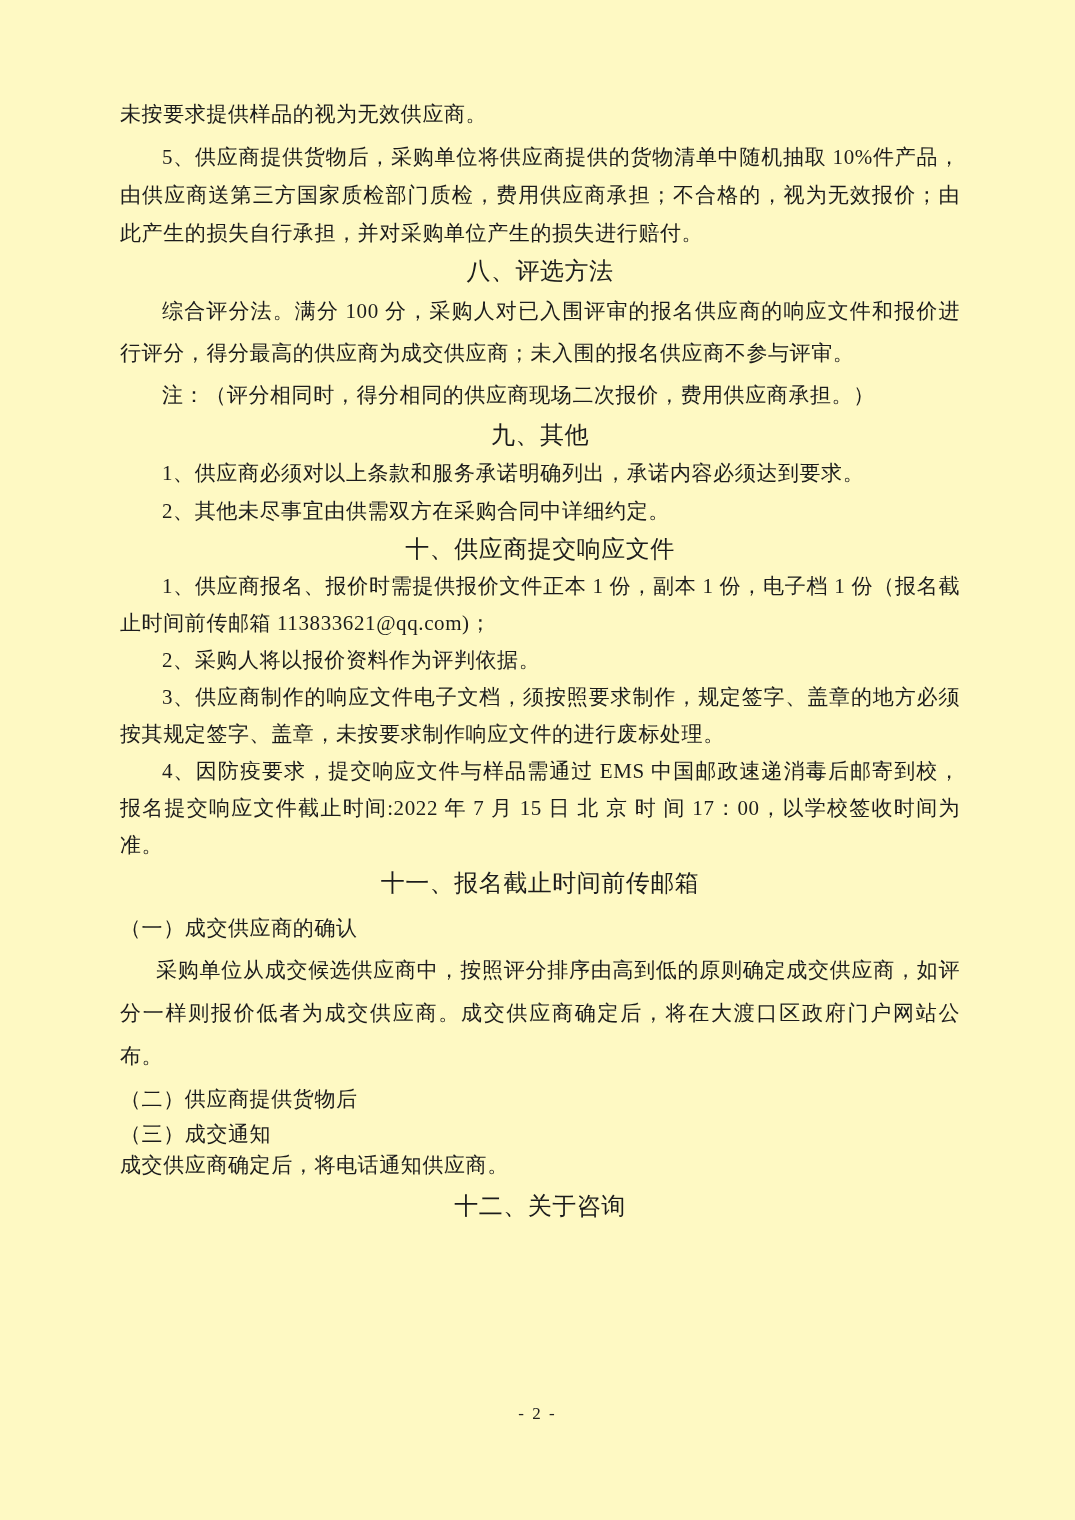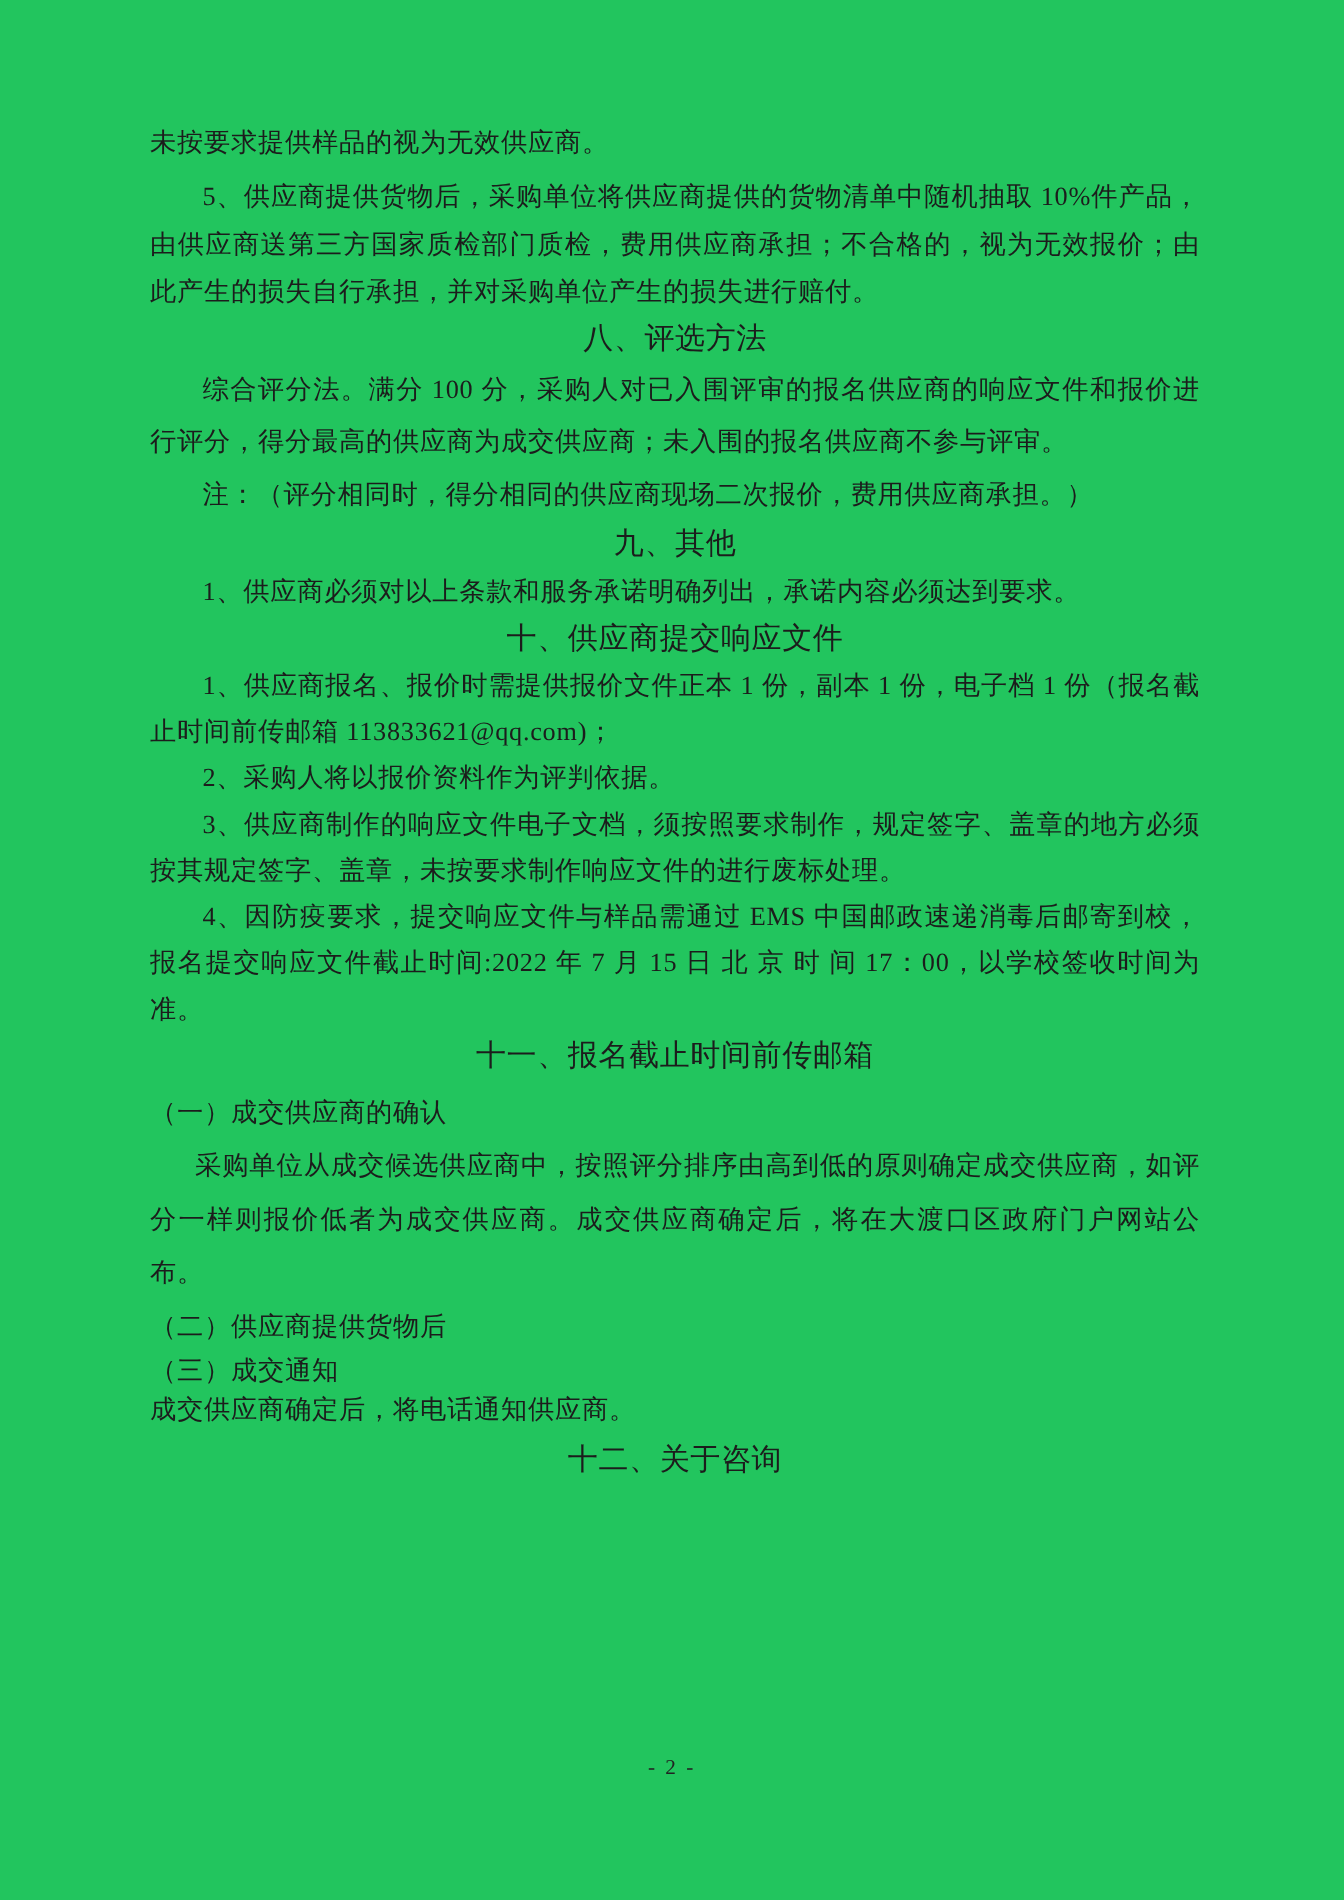--- a/index.html
+++ b/index.html
@@ -5,21 +5,21 @@
   html, body {
     margin: 0;
     padding: 0;
     background: #e8e8e8;
   }
   .page {
     position: relative;
     width: 1075px;
     height: 1520px;
     margin: 0 auto;
-    background: #22c55e;
+    background: #fef9c3;
     color: #1c1c1c;
     font-family: "Liberation Serif", "DejaVu Serif", serif;
     overflow: hidden;
   }
   .content {
     position: absolute;
     left: 120px;
     top: 95px;
     width: 840px;
     font-size: 21px;
@@ -82,20 +82,21 @@
 
 <div class="page">
   <main class="content">
     <p class="flush">未按要求提供样品的视为无效供应商。</p>
     <p class="ind mt5">5、供应商提供货物后，采购单位将供应商提供的货物清单中随机抽取 10%件产品，由供应商送第三方国家质检部门质检，费用供应商承担；不合格的，视为无效报价；由此产生的损失自行承担，并对采购单位产生的损失进行赔付。</p>
     <h2 class="hd">八、评选方法</h2>
     <p class="ind42">综合评分法。满分 100 分，采购人对已入围评审的报名供应商的响应文件和报价进行评分，得分最高的供应商为成交供应商；未入围的报名供应商不参与评审。</p>
     <p class="ind42">注：（评分相同时，得分相同的供应商现场二次报价，费用供应商承担。）</p>
     <h2 class="hd">九、其他</h2>
     <p class="ind">1、供应商必须对以上条款和服务承诺明确列出，承诺内容必须达到要求。</p>
+    <p class="ind">2、其他未尽事宜由供需双方在采购合同中详细约定。</p>
     <h2 class="hd">十、供应商提交响应文件</h2>
     <p class="ind37">1、供应商报名、报价时需提供报价文件正本 1 份，副本 1 份，电子档 1 份（报名截止时间前传邮箱 113833621@qq.com)；</p>
     <p class="ind37">2、采购人将以报价资料作为评判依据。</p>
     <p class="ind37">3、供应商制作的响应文件电子文档，须按照要求制作，规定签字、盖章的地方必须按其规定签字、盖章，未按要求制作响应文件的进行废标处理。</p>
     <p class="ind37">4、因防疫要求，提交响应文件与样品需通过 EMS 中国邮政速递消毒后邮寄到校，报名提交响应文件截止时间:2022 年 7 月 15 日 北 京 时 间 17：00，以学校签收时间为准。</p>
     <h2 class="hd">十一、报名截止时间前传邮箱</h2>
     <p class="sub mt5">（一）成交供应商的确认</p>
     <p class="subp">采购单位从成交候选供应商中，按照评分排序由高到低的原则确定成交供应商，如评分一样则报价低者为成交供应商。成交供应商确定后，将在大渡口区政府门户网站公布。</p>
     <p class="sub">（二）供应商提供货物后</p>
     <p class="t2">（三）成交通知</p>

